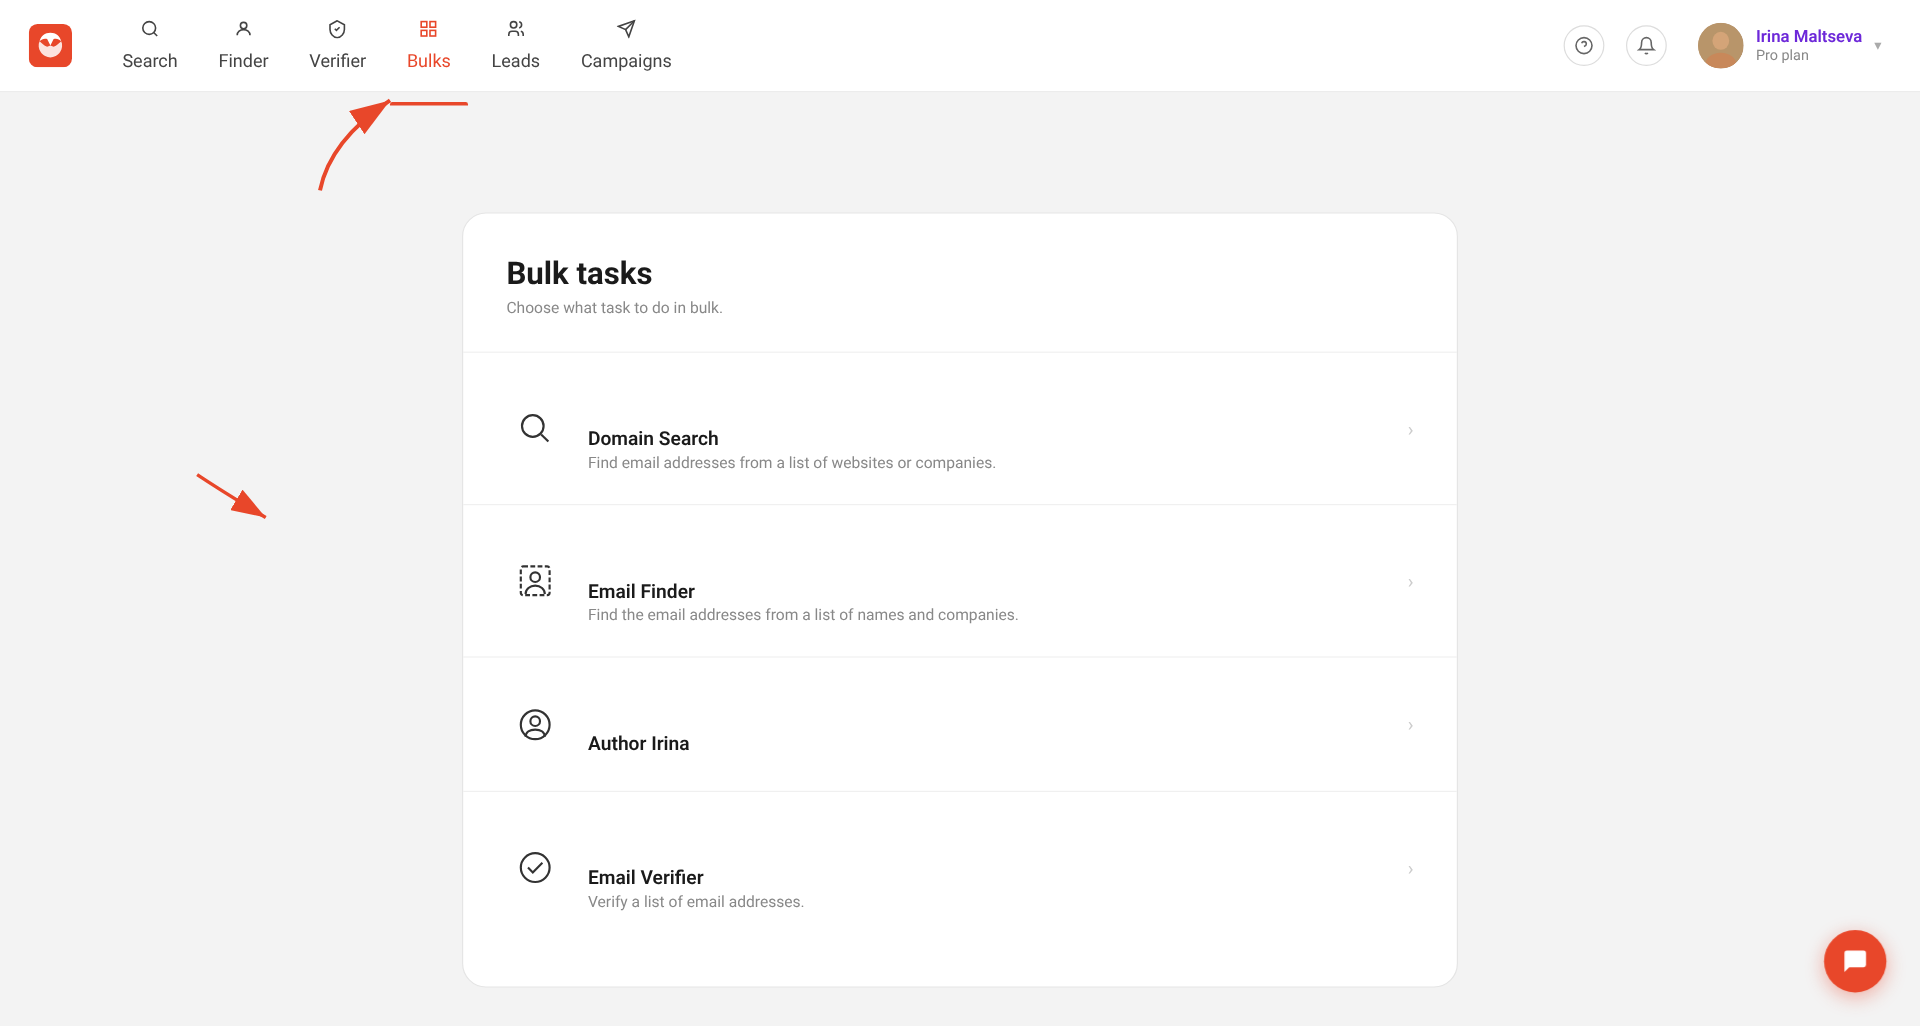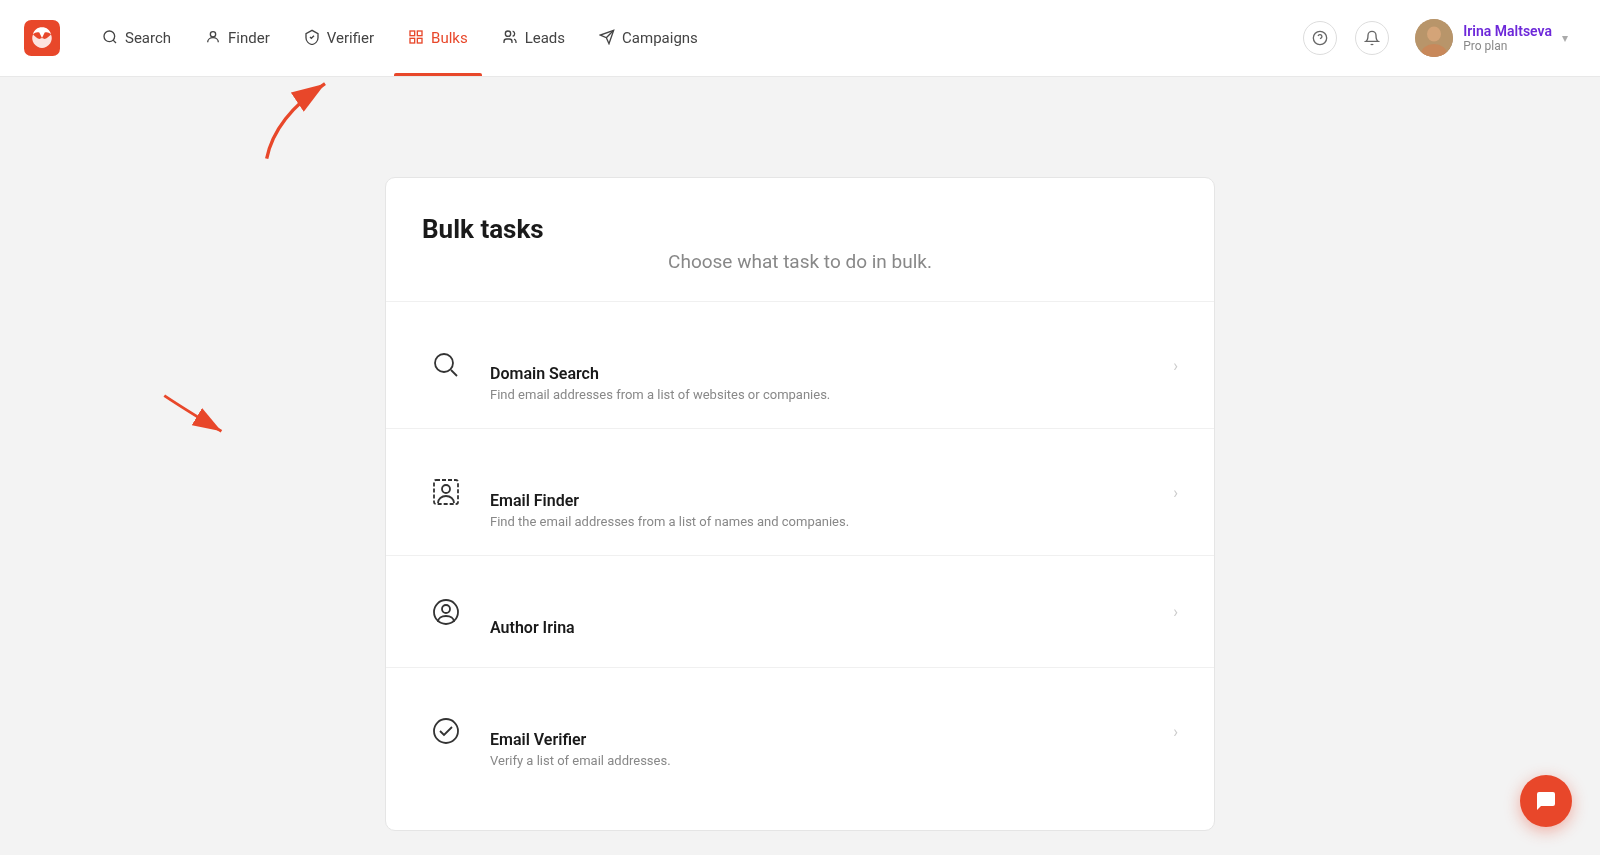--- a/index.html
+++ b/index.html
@@ -37,20 +37,21 @@
       display: flex;
       align-items: center;
       gap: 7px;
       padding: 6px 14px;
       border-radius: 6px;
       cursor: pointer;
       font-size: 15px;
       color: #444;
       text-decoration: none;
       position: relative;
+      flex-direction: column;
     }
     .nav-item.active {
       color: #e8472a;
     }
     .nav-item.active::after {
       content: '';
       position: absolute;
       bottom: -22px;
       left: 0;
       right: 0;
@@ -147,39 +148,38 @@
       top: 220px;
       left: 210px;
       width: 100px;
       height: 80px;
       pointer-events: none;
     }
 
     
     .card {
       background: #fff;
-      border-radius: 10px;
+      border-radius: 20px;
       border: 1px solid #e5e5e5;
       width: 830px;
       padding: 36px 0;
       margin-top: 60px;
     }
     .card-header {
       padding: 0 36px 28px 36px;
     }
     .card-title {
       font-size: 26px;
       font-weight: 700;
       color: #1a1a1a;
       margin-bottom: 6px;
     }
     .card-subtitle {
-      font-size: 19px;
+      font-size: 13px;
       color: #888;
-      text-align: center;
     }
 
     .task-item {
       display: flex;
       align-items: center;
       padding: 26px 36px;
       border-top: 1px solid #f0f0f0;
       cursor: pointer;
       transition: background 0.15s;
     }

